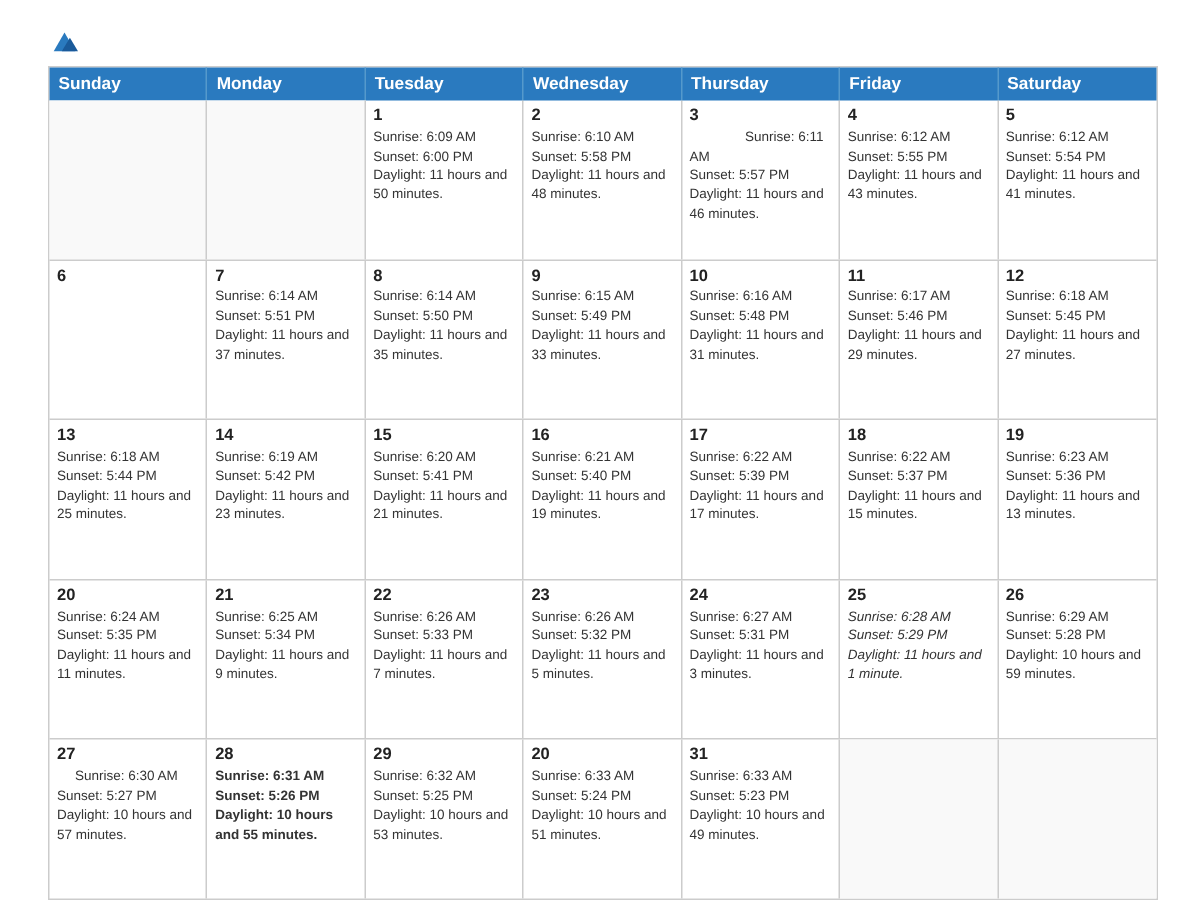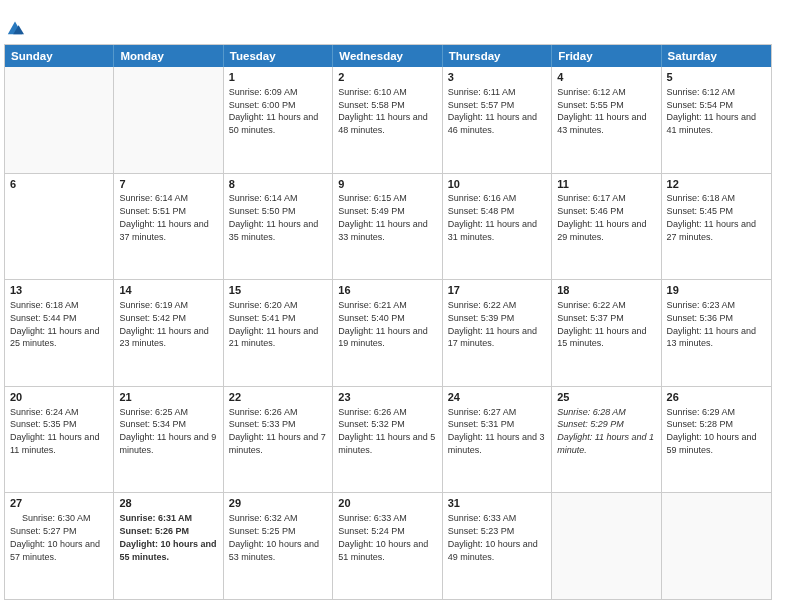--- a/index.html
+++ b/index.html
@@ -6,21 +6,21 @@
     body {
       font-family: Arial, sans-serif;
       background: #fff;
       width: 792px;
       height: 612px;
       overflow: hidden;
     }
     .page {
       width: 792px;
       height: 612px;
-      padding: 18px 20px 12px 4px;
+      padding: 18px 20px 12px 32px;
       display: flex;
       flex-direction: column;
     }
     .header {
       display: flex;
       justify-content: space-between;
       align-items: flex-start;
       margin-bottom: 8px;
     }
     .logo {
@@ -147,21 +147,21 @@
     <div class="cal-body">
     <div class="cal-row">
           <div class="cal-cell empty"></div>
           <div class="cal-cell empty"></div>
           <div class="cal-cell"><span class="day-num">1</span><span class="cell-text" style="white-space: pre-line; margin-top: 39px;">Sunrise: 6:09 AM
 Sunset: 6:00 PM
 Daylight: 11 hours and 50 minutes.</span></div>
           <div class="cal-cell"><span class="day-num">2</span><span class="cell-text" style="white-space: pre-line; margin-top: 29px;">Sunrise: 6:10 AM
 Sunset: 5:58 PM
 Daylight: 11 hours and 48 minutes.</span></div>
-          <div class="cal-cell"><span class="day-num">3</span><span class="cell-text" style="white-space: pre-line;">Sunrise: 6:11 AM
+          <div class="cal-cell"><span class="day-num">3</span><span class="cell-text" style="white-space: pre-line; margin-left: 37px;">Sunrise: 6:11 AM
 Sunset: 5:57 PM
 Daylight: 11 hours and 46 minutes.</span></div>
           <div class="cal-cell"><span class="day-num">4</span><span class="cell-text" style="white-space: pre-line;">Sunrise: 6:12 AM
 Sunset: 5:55 PM
 Daylight: 11 hours and 43 minutes.</span></div>
           <div class="cal-cell"><span class="day-num">5</span><span class="cell-text" style="white-space: pre-line;">Sunrise: 6:12 AM
 Sunset: 5:54 PM
 Daylight: 11 hours and 41 minutes.</span></div>
         </div>
         <div class="cal-row">

